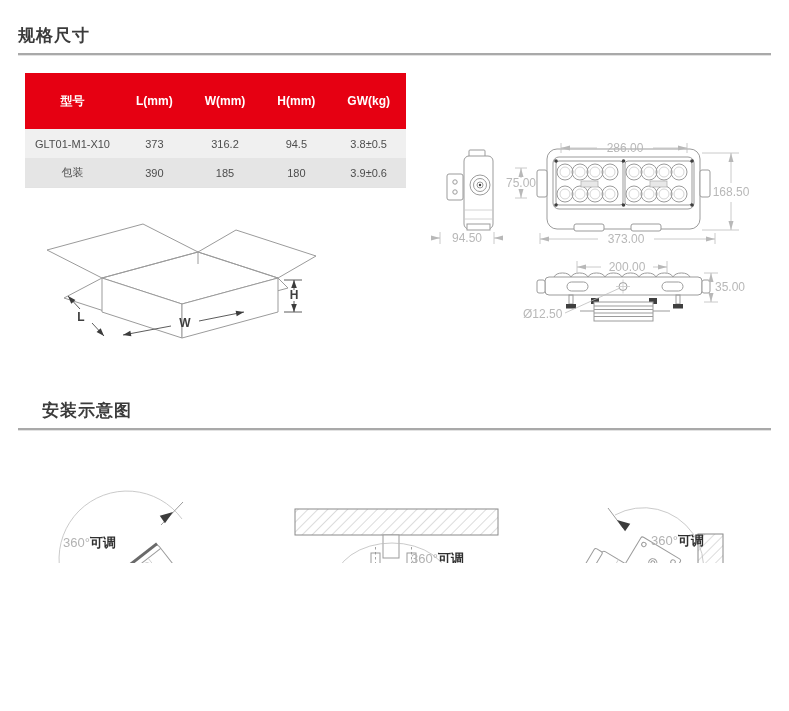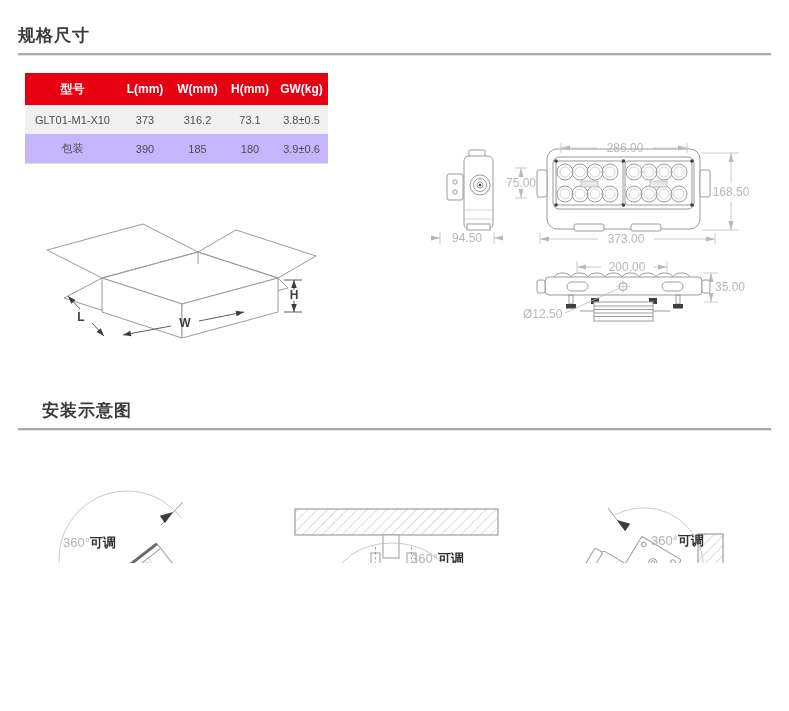--- a/index.html
+++ b/index.html
@@ -5,24 +5,24 @@
   html,body{margin:0;padding:0;background:#fff;}
   .page{position:relative;width:789px;height:563px;background:#fff;overflow:hidden;
         font-family:"Liberation Sans","DejaVu Sans",sans-serif;}
   .sec-title{position:absolute;left:18px;margin:0;font-size:17px;font-weight:700;
              color:#3b3b3b;letter-spacing:1px;}
   .rule{position:absolute;left:18px;width:753px;height:2px;background:#a9a9a9;
         border-bottom:1px solid #e2e2e2;}
   
   .spec-table{position:absolute;left:25px;top:73px;border-collapse:collapse;table-layout:fixed;}
   .spec-table th{background:#e60012;color:#ffffff;font-size:12px;font-weight:700;
-                 height:24px;padding:4px;text-align:center;}
+                 height:24px;padding:16px;text-align:center;}
   .spec-table td{font-size:11px;color:#4d4d4d;height:19px;padding:5px;text-align:center;}
   .spec-table tr.alt td{background:#f0f0f0;}
-  .spec-table tr.last td{background:#c4b5fd;border-bottom:1px solid #e3e3e3;}
+  .spec-table tr.last td{background:#e5e5e5;border-bottom:1px solid #e3e3e3;}
   .c0{width:95px;}.c1{width:50px;}.c2{width:55px;}.c3{width:50px;}.c4{width:53px;}
   
   svg{position:absolute;overflow:visible;}
   svg text{font-family:"Liberation Sans","DejaVu Sans",sans-serif;}
   .ln{stroke:#9b9b9b;stroke-width:1;fill:none;}
   .lnw{stroke:#9b9b9b;stroke-width:1;fill:#fff;}
   .lnl{stroke:#c9c9c9;stroke-width:0.8;fill:none;}
   .lnd{stroke:#bcbcbc;stroke-width:0.8;fill:none;}
   .lnk{stroke:#4a4a4a;stroke-width:0.9;fill:none;}
   .dim{fill:#b8b8b8;font-size:12px;}
@@ -56,21 +56,21 @@
         <th>W(mm)</th>
         <th>H(mm)</th>
         <th>GW(kg)</th>
       </tr>
     </thead>
     <tbody>
       <tr class="alt">
         <td>GLT01-M1-X10</td>
         <td>373</td>
         <td>316.2</td>
-        <td>73.1</td>
+        <td>94.5</td>
         <td>3.8±0.5</td>
       </tr>
       <tr class="last">
         <td>包装</td>
         <td>390</td>
         <td>185</td>
         <td>180</td>
         <td>3.9±0.6</td>
       </tr>
     </tbody>

